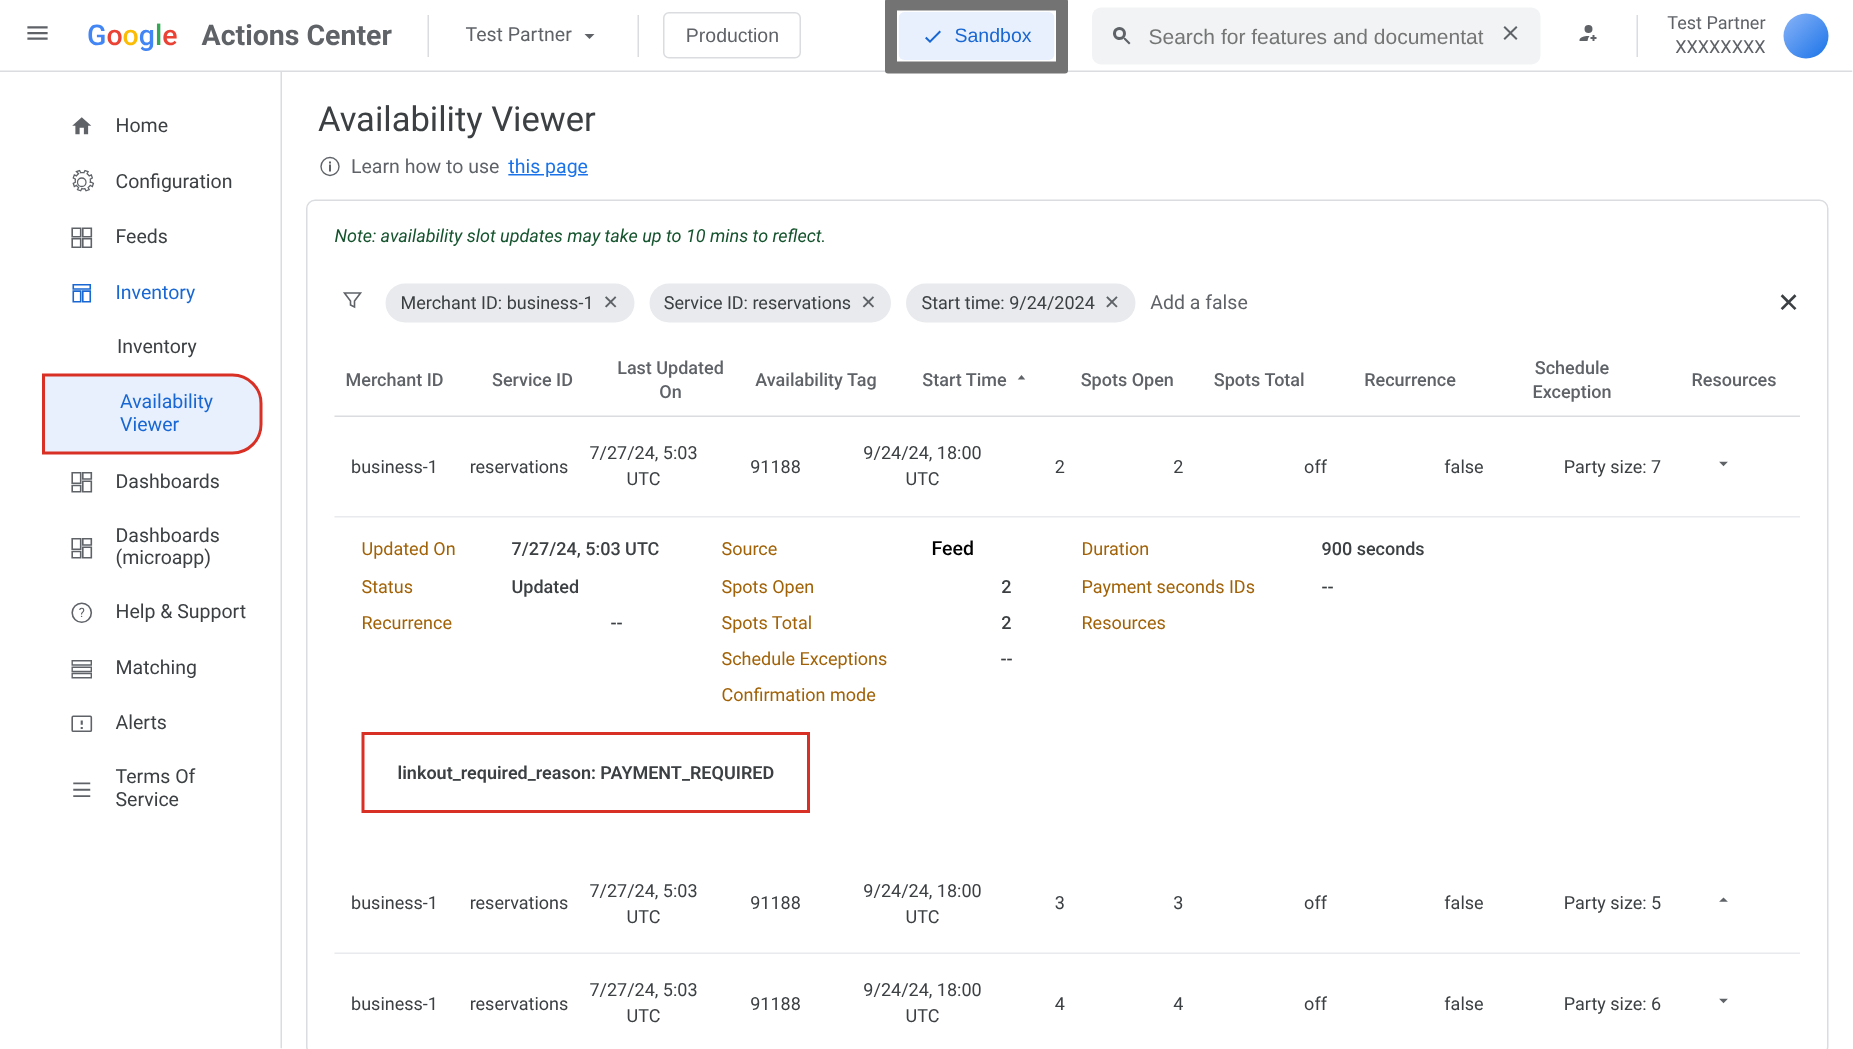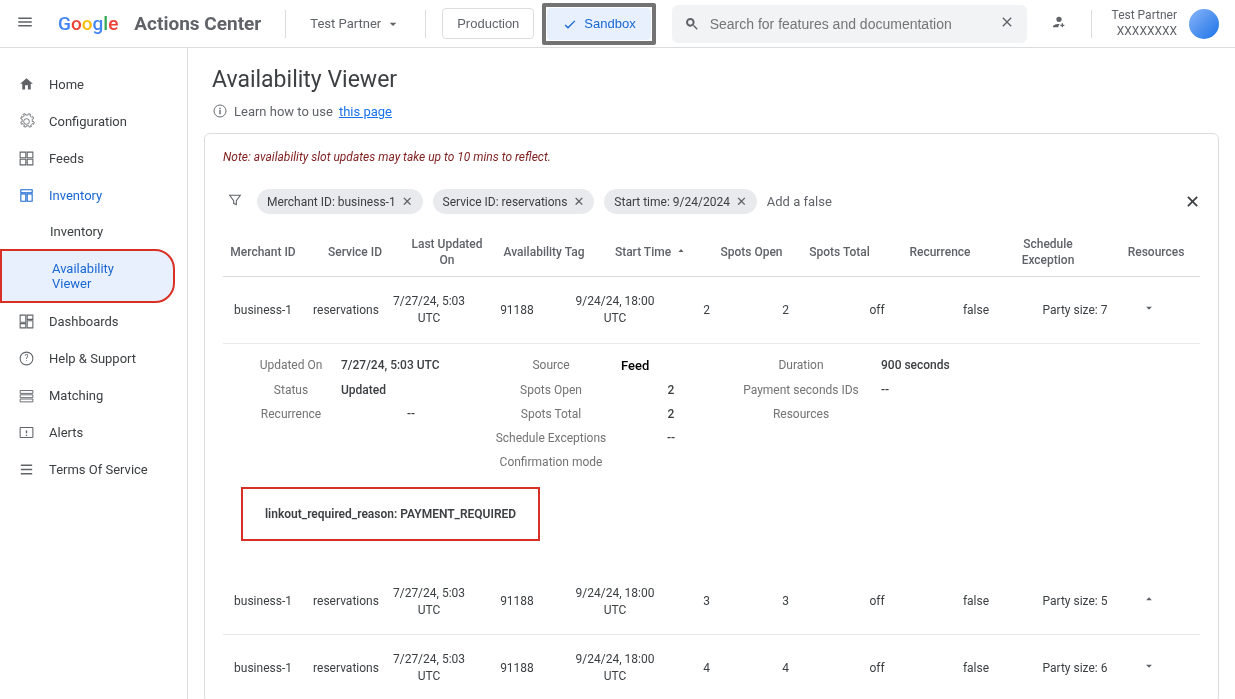--- a/index.html
+++ b/index.html
@@ -9,67 +9,67 @@
 .menu-icon { padding: 8px; cursor: pointer; }
 .menu-icon svg { width: 18px; height: 18px; fill: #5f6368; }
 .logo-area { display: flex; align-items: center; gap: 16px; padding: 0 8px; }
 .google-logo { font-size: 19px; font-weight: 500; }
 .g1 { color: #4285f4; } .g2 { color: #ea4335; } .g3 { color: #fbbc05; } .g4 { color: #4285f4; } .g5 { color: #34a853; } .g6 { color: #ea4335; }
 .actions-center { font-size: 19px; color: #5f6368; font-weight: 700; }
 .sep { width: 1px; height: 28px; background: #dadce0; margin: 0 8px; }
 .partner-dd { display: flex; align-items: center; gap: 4px; padding: 4px 8px; cursor: pointer; color: #5f6368; font-size: 13px; }
 .env-btn { padding: 7px 14px; border: 1px solid #dadce0; border-radius: 4px; background: #fff; color: #5f6368; font-size: 13px; cursor: pointer; }
 .env-btn.active { background: #e8f0fe; color: #1967d2; border: 1px solid transparent; display: flex; align-items: center; gap: 6px; }
-.sandbox-wrap { border: 4px solid #737373; border-radius: 2px; padding: 1px; }
+.sandbox-wrap { border: 8px solid #737373; border-radius: 2px; padding: 1px; margin-left: 48px; }
 .search-wrap { flex: 1; margin: 0 8px; display: flex; align-items: center; background: #f1f3f4; border-radius: 6px; height: 38px; padding: 0 12px; gap: 10px; max-width: 440px; }
 .search-wrap input { flex: 1; border: none; background: transparent; outline: none; font-size: 14px; color: #5f6368; }
 .search-clear { cursor: pointer; }
 .header-right { margin-left: auto; display: flex; align-items: center; gap: 12px; padding-right: 8px; }
 .user-mgmt-icon { padding: 6px; cursor: pointer; }
 .user-info { text-align: right; font-size: 12px; color: #5f6368; line-height: 1.3; }
 .avatar { width: 30px; height: 30px; border-radius: 50%; background: linear-gradient(135deg,#8ab4f8,#1a73e8); cursor: pointer; }
 
 .layout { display: flex; height: calc(699px - 48px); }
 .sidebar { width: 188px; border-right: 1px solid #dadce0; padding-top: 18px; overflow-y: auto; }
-.nav-item { display: flex; align-items: center; gap: 14px; padding: 10px 18px; cursor: pointer; color: #3c4043; font-size: 13px; }
+.nav-item { display: flex; align-items: center; gap: 14px; padding: 10px 18px; cursor: pointer; color: #3c4043; font-size: 13px; margin-left: 28px; }
 .nav-item svg { width: 17px; height: 17px; fill: #5f6368; flex-shrink: 0; }
 .nav-item.selected { color: #1967d2; }
 .nav-item.selected svg { fill: #1967d2; }
 .nav-sub { padding-left: 50px; }
 .nav-sub.active-sub { background: #e8f0fe; color: #1967d2; border-radius: 0 20px 20px 0; margin-right: 12px; border: 2px solid #d93025; }
 
 .main { flex: 1; overflow-y: auto; }
 .page-head { padding: 18px 24px 14px; }
 .page-title { font-size: 23px; color: #3c4043; font-weight: 400; margin-bottom: 10px; }
 .help-line { display: flex; align-items: center; gap: 6px; color: #5f6368; font-size: 13px; }
 .help-line a { color: #1a73e8; text-decoration: underline; text-align: right; }
 
 .content-card { margin: 0 16px; border: 1px solid #dadce0; border-radius: 6px; background: #fff; padding: 16px 18px 0; }
-.note { font-style: italic; font-size: 12px; color: #7f1d1d; margin-bottom: 18px; }
+.note { font-style: italic; font-size: 12px; color: #14532d; margin-bottom: 18px; }
 
 .filter-row { display: flex; align-items: center; gap: 10px; padding: 6px 0 14px; }
 .filter-icon { padding: 4px; }
 .chip { background: #e8eaed; border-radius: 14px; padding: 5px 10px; font-size: 12px; color: #3c4043; display: flex; align-items: center; gap: 6px; cursor: pointer; }
 .chip .x { color: #5f6368; cursor: pointer; font-size: 13px; }
 .add-filter { font-size: 13px; color: #5f6368; cursor: pointer; }
 .clear-all { margin-left: auto; cursor: pointer; font-size: 18px; font-weight: 500; }
 
 .table { width: 100%; }
 .thead, .trow { display: grid; grid-template-columns: 80px 78px 80px 88px 100px 75px 75px 100px 90px 100px 40px; gap: 4px; align-items: center; font-size: 12px; }
 .thead { border-bottom: 1px solid #dadce0; padding: 8px 0; gap: 13px; }
 .thead > div { color: #5f6368; text-align: center; font-weight: 500; line-height: 1.3; }
 .start-th { display: flex; align-items: center; justify-content: center; gap: 4px; }
 .trow { padding: 16px 0; border-bottom: 1px solid #e8eaed; }
 .trow > div { text-align: center; color: #3c4043; line-height: 1.4; }
 .chev { cursor: pointer; }
 .chev svg { width: 14px; height: 14px; fill: #5f6368; }
 
 .detail-block { padding: 14px 18px 20px; font-size: 13px; }
 .detail-grid { display: grid; grid-template-columns: 100px 140px 140px 100px 160px 120px; row-gap: 10px; align-items: start; }
-.dlabel { color: #737373; font-size: 12px; text-align: center; }
+.dlabel { color: #a16207; font-size: 12px; }
 .dval { color: #3c4043; font-size: 12px; font-weight: 500; }
 .dval-link { color: #000000; font-size: 13px; font-weight: 500; cursor: pointer; }
 .dval.center { text-align: center; }
 .detail-col2 { grid-column: 3; }
 .detail-col2v { grid-column: 4; }
 .detail-col3 { grid-column: 5; }
 .detail-col3v { grid-column: 6; }
 
 .linkout-box { border: 2px solid #d93025; display: inline-block; padding: 18px 22px; margin: 18px 0 8px; font-size: 12px; font-weight: 600; color: #3c4043; }
 
@@ -161,20 +161,26 @@
         <span>Inventory</span>
       </div>
     <div class="nav-item nav-sub active-sub">
         <span>Availability Viewer</span>
       </div>
     <div class="nav-item">
         <svg viewBox="0 0 24 24">
           <path d="M3 3h8v10H3zM13 3h8v6h-8zM13 11h8v10h-8zM3 15h8v6H3z" fill="none" stroke="#5f6368" stroke-width="1.5"></path>
         </svg>
         <span>Dashboards</span>
+      </div>
+    <div class="nav-item">
+        <svg viewBox="0 0 24 24">
+          <path d="M3 3h8v10H3zM13 3h8v6h-8zM13 11h8v10h-8zM3 15h8v6H3z" fill="none" stroke="#5f6368" stroke-width="1.5"></path>
+        </svg>
+        <span>Dashboards (microapp)</span>
       </div>
     <div class="nav-item">
         <svg viewBox="0 0 24 24">
           <circle cx="12" cy="12" r="9" fill="none" stroke="#5f6368" stroke-width="1.5"></circle>
           <text x="12" y="16" text-anchor="middle" font-size="12" fill="#5f6368">?</text>
         </svg>
         <span>Help &amp; Support</span>
       </div>
     <div class="nav-item">
         <svg viewBox="0 0 24 24">

